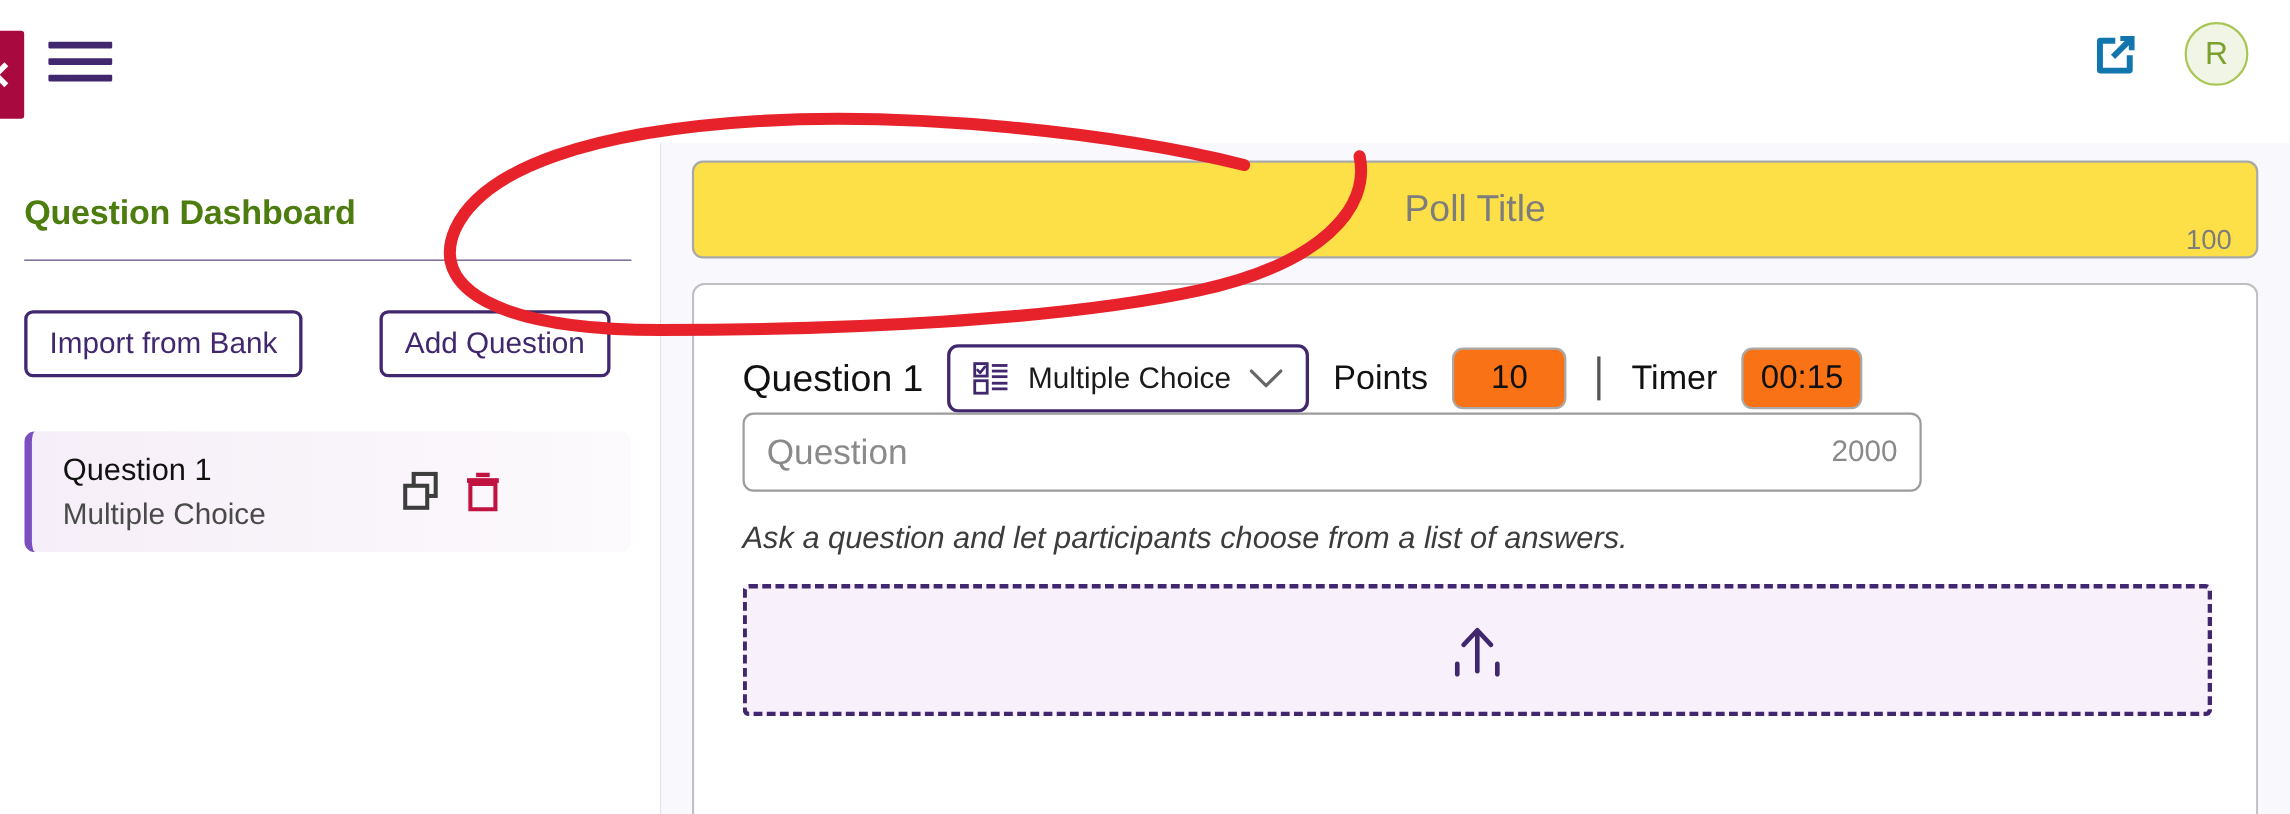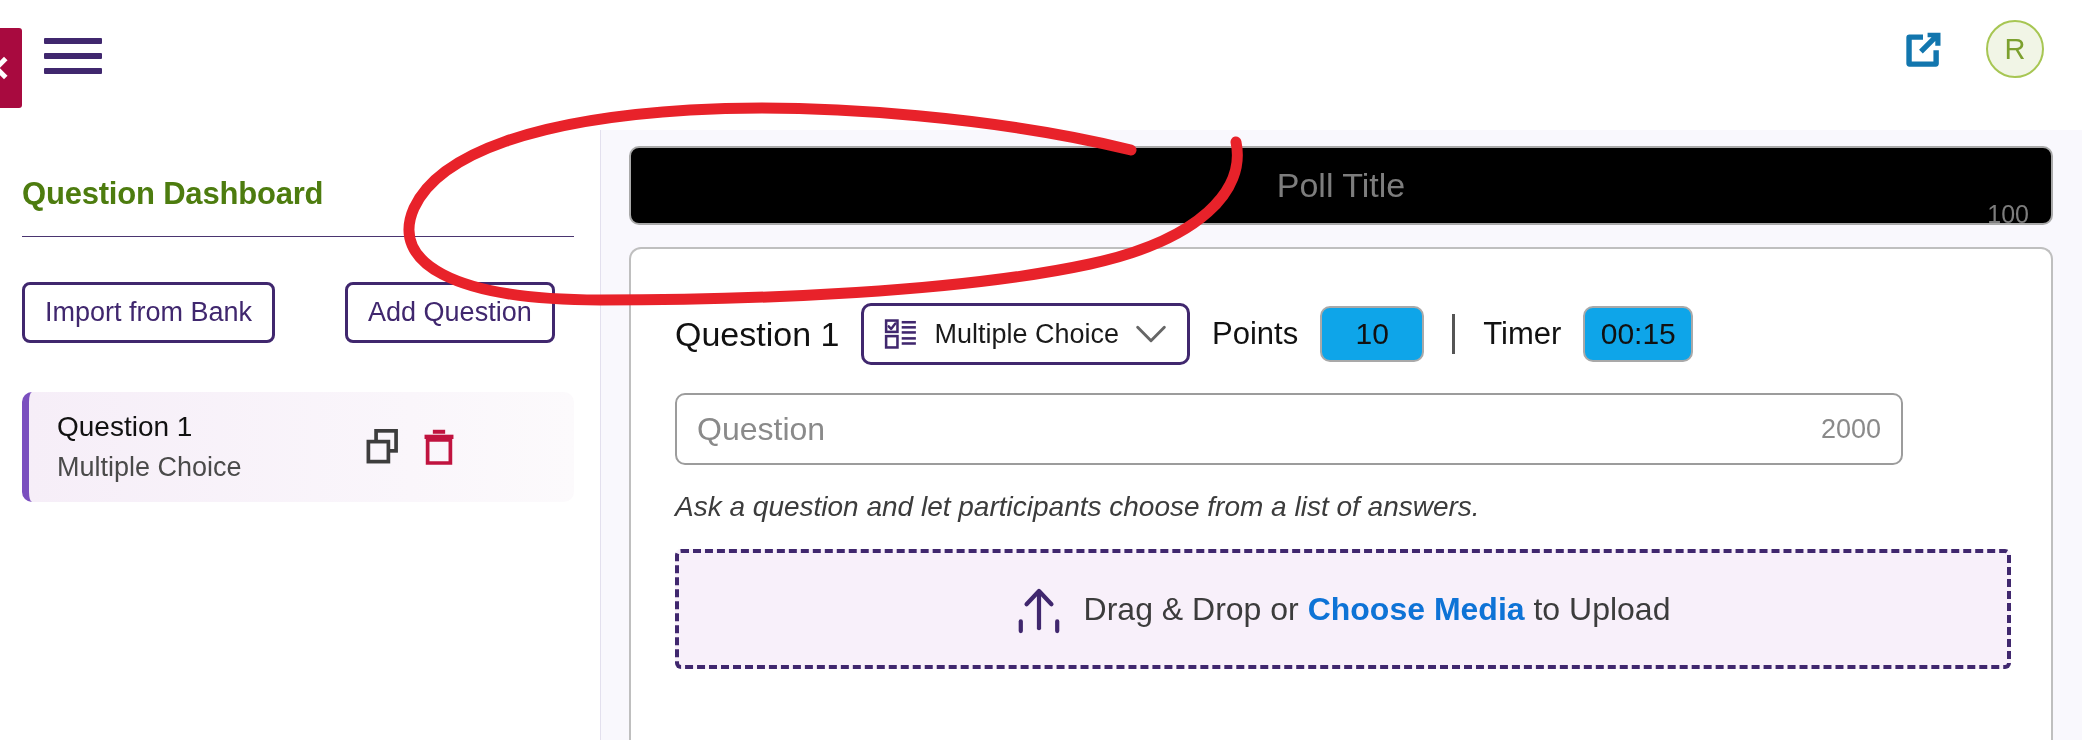--- a/index.html
+++ b/index.html
@@ -163,22 +163,22 @@
     left: 600px; top: 130px;
     width: 1482px; height: 610px;
     background: #F9F8FD;
     border-left: 1px solid #E3E0EE;
     padding: 16px 28px 0 28px;
   }
 
   .poll-title-field {
     position: relative;
     width: 1424px;
-    height: 79px;
-    background: #000000;
+    height: 89px;
+    background: #fde047;
     border: 2px solid #A9A9A9;
     border-radius: 10px;
     display: flex;
     align-items: center;
     justify-content: center;
     cursor: text;
   }
   .poll-title-placeholder {
     font-size: 34px;
     color: #7d7d7d;
@@ -230,40 +230,39 @@
   .chevron-down { width: 32px; height: 20px; display:block; }
 
   .points-label, .timer-label {
     font-size: 31px;
     color: #111111;
     white-space: nowrap;
   }
   .small-input {
     border: 2px solid #A9A9A9;
     border-radius: 10px;
-    background: #0ea5e9;
+    background: #f97316;
     font-size: 30px;
     color: #111111;
     text-align: center;
     font-family: "Liberation Sans", sans-serif;
     padding: 9px 0;
     cursor: text;
   }
   .points-input { width: 104px; }
   .timer-input  { width: 110px; }
   .divider-pipe {
     width: 3px; height: 40px;
     background: #555555;
     margin: 0 6px;
   }
 
   .question-input {
     position: relative;
-    margin-top: 28px;
-    width: 1228px;
+    width: 1072px;
     height: 72px;
     background: #ffffff;
     border: 2px solid #9c9c9c;
     border-radius: 10px;
     display: flex;
     align-items: center;
     padding: 14px 20px;
     cursor: text;
   }
   .question-placeholder { font-size: 32px; color: #8a8a8a; }
@@ -413,23 +412,20 @@
 
       <div class="helper-text">Ask a question and let participants choose from a list of answers.</div>
 
       <div class="upload-zone">
         <svg class="upload-icon" viewBox="0 0 24 26">
           <path d="M12 23 L12 4" fill="none" stroke="#40276E" stroke-width="2.2" stroke-linecap="round"></path>
           <path d="M5.5 10.5 L12 3.6 L18.5 10.5" fill="none" stroke="#40276E" stroke-width="2.2" stroke-linecap="round" stroke-linejoin="round"></path>
           <path d="M2.5 19.5 L2.5 24.5" fill="none" stroke="#40276E" stroke-width="2.2" stroke-linecap="round"></path>
           <path d="M21.5 19.5 L21.5 24.5" fill="none" stroke="#40276E" stroke-width="2.2" stroke-linecap="round"></path>
         </svg>
-        <div class="upload-text">
-          <span>Drag &amp; Drop or </span><b>Choose Media</b><span> to Upload</span>
-        </div>
       </div>
     </div>
   </div>
 
   <svg class="annotation" viewBox="0 0 2082 740">
     <path d="M1131 150
              C 1010 120, 830 102, 690 110
              C 540 119, 440 152, 414 208
              C 390 262, 452 300, 600 300
              C 760 300, 960 292, 1090 264

